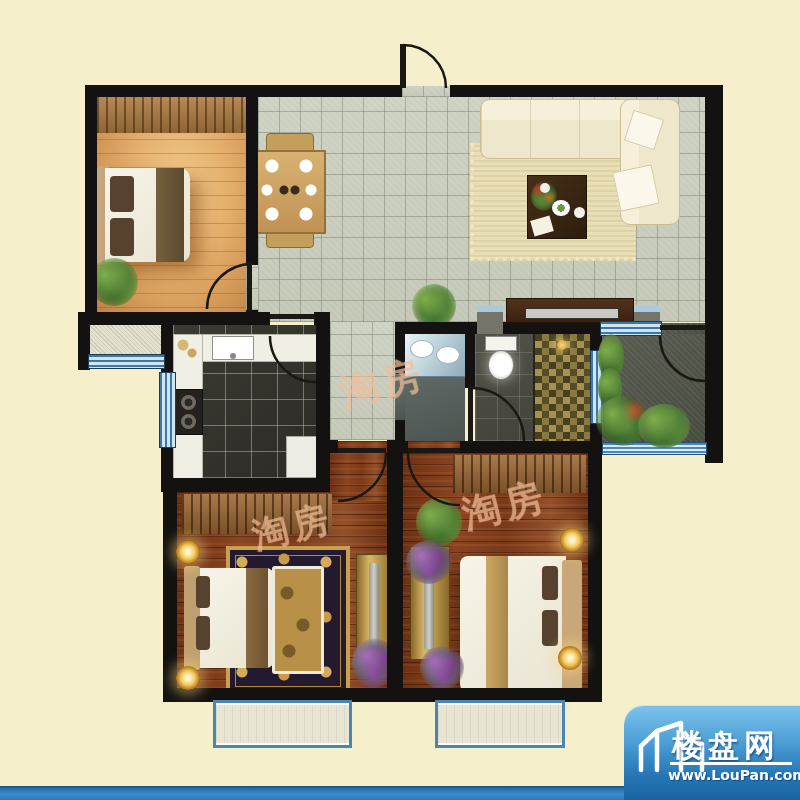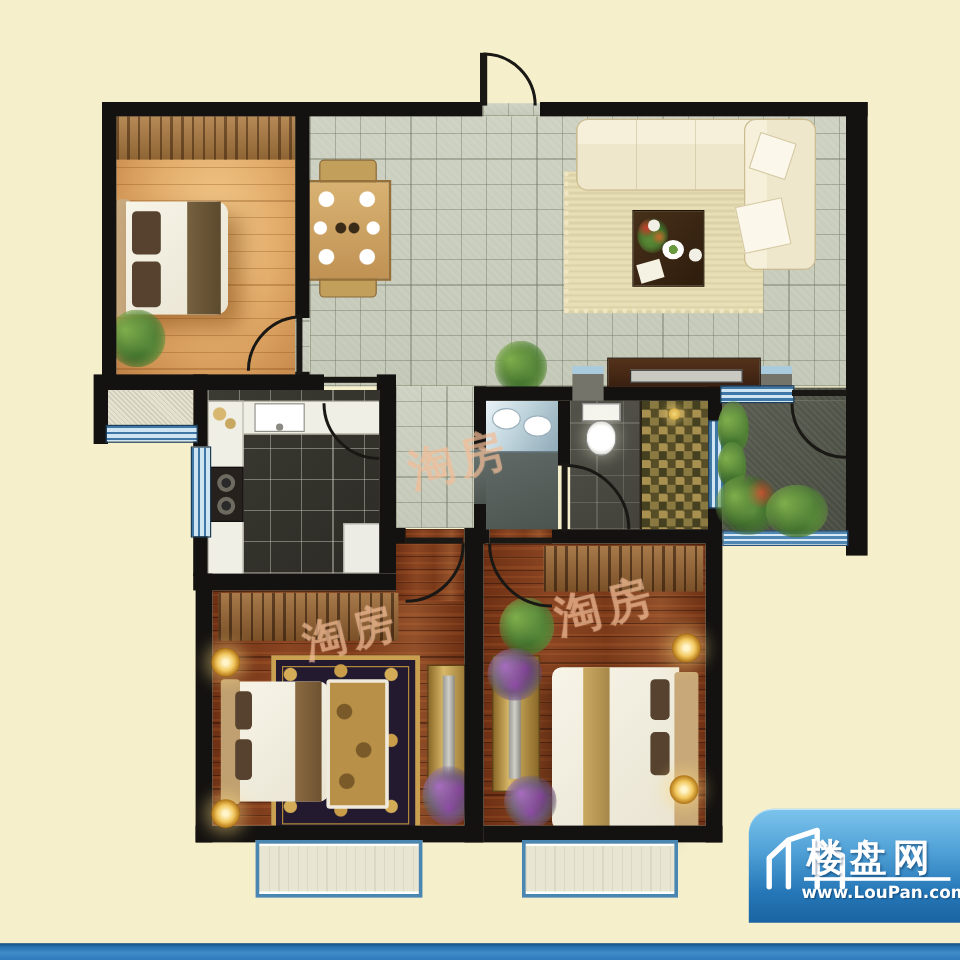--- a/index.html
+++ b/index.html
@@ -62,21 +62,21 @@
     repeating-linear-gradient(90deg, rgba(35,16,4,.55) 0 2px, rgba(0,0,0,0) 2px 9px),
     linear-gradient(180deg,#A87A4A,#7A5028);}
   .pillow{position:absolute;background:#56422E;border-radius:4px;}
   .duvet{position:absolute;background:linear-gradient(135deg,#F7F4E8,#E9E4D2);}
   .wm{position:absolute;font-weight:bold;color:rgba(232,160,118,.40);
      text-shadow:0 0 1px rgba(255,225,195,.55);transform:rotate(-14deg);letter-spacing:5px;}
   svg.overlay{position:absolute;left:0;top:0;pointer-events:none;}
   
   #bottom-bar{position:absolute;left:0;top:786px;width:800px;height:14px;
     background:linear-gradient(180deg,#15507E 0,#2671AE 3px,#3E8CC8 8px,#2E7ABC 100%);}
-  #badge{position:absolute;left:624px;top:674px;width:176px;height:95px;border-radius:20px 0 0 0;
+  #badge{position:absolute;left:624px;top:705px;width:176px;height:95px;border-radius:20px 0 0 0;
     background:linear-gradient(180deg,#7CC4EC 0%,#4FA0D6 38%,#2678B8 72%,#1B63A2 100%);
     box-shadow:inset 0 1px 0 rgba(255,255,255,.55);}
   #badge .site{position:absolute;left:48px;top:20px;font-size:31px;font-weight:bold;color:#FFFFFF;
     letter-spacing:5px;text-shadow:1px 2px 2px rgba(0,40,80,.5);}
   #badge .rule{position:absolute;left:46px;top:57px;width:122px;height:3px;background:#FFFFFF;}
   #badge .url{position:absolute;left:44px;top:62px;font-size:14px;font-weight:bold;color:#FFFFFF;
     text-shadow:1px 1px 1px rgba(0,40,80,.5);}
 </style>
 </head>
 <body>

